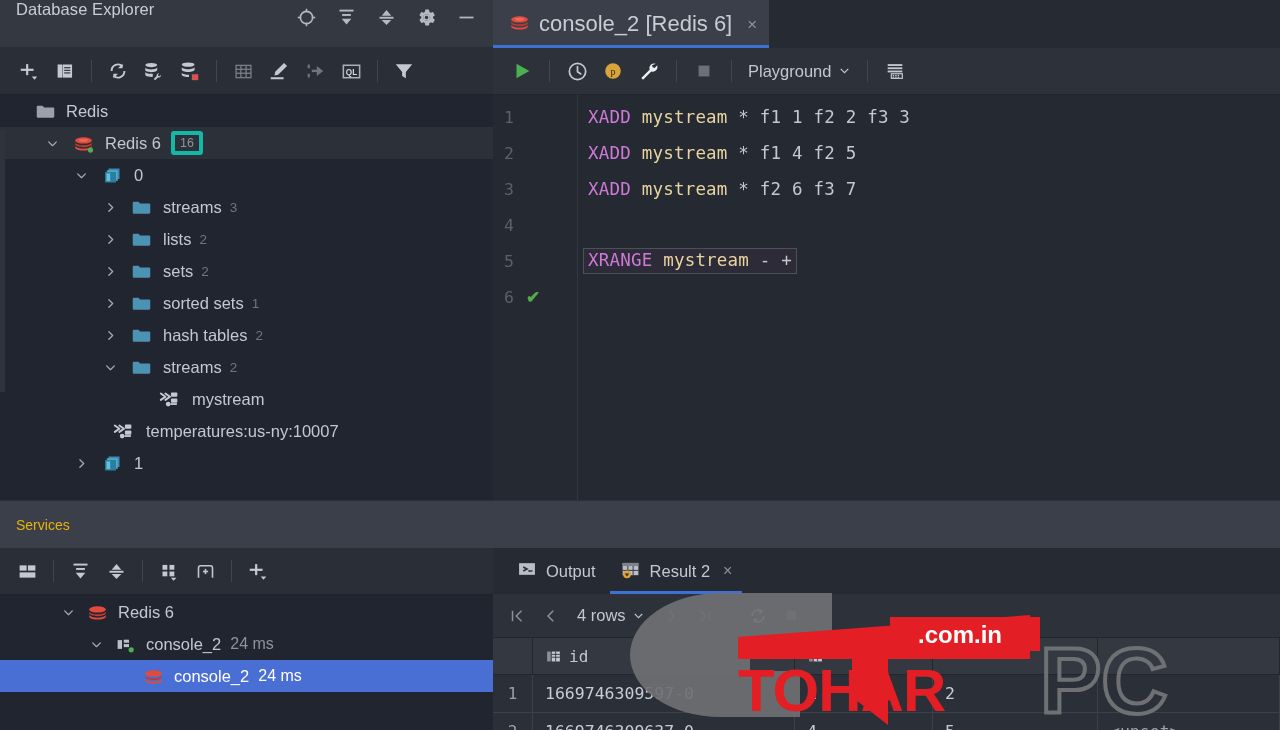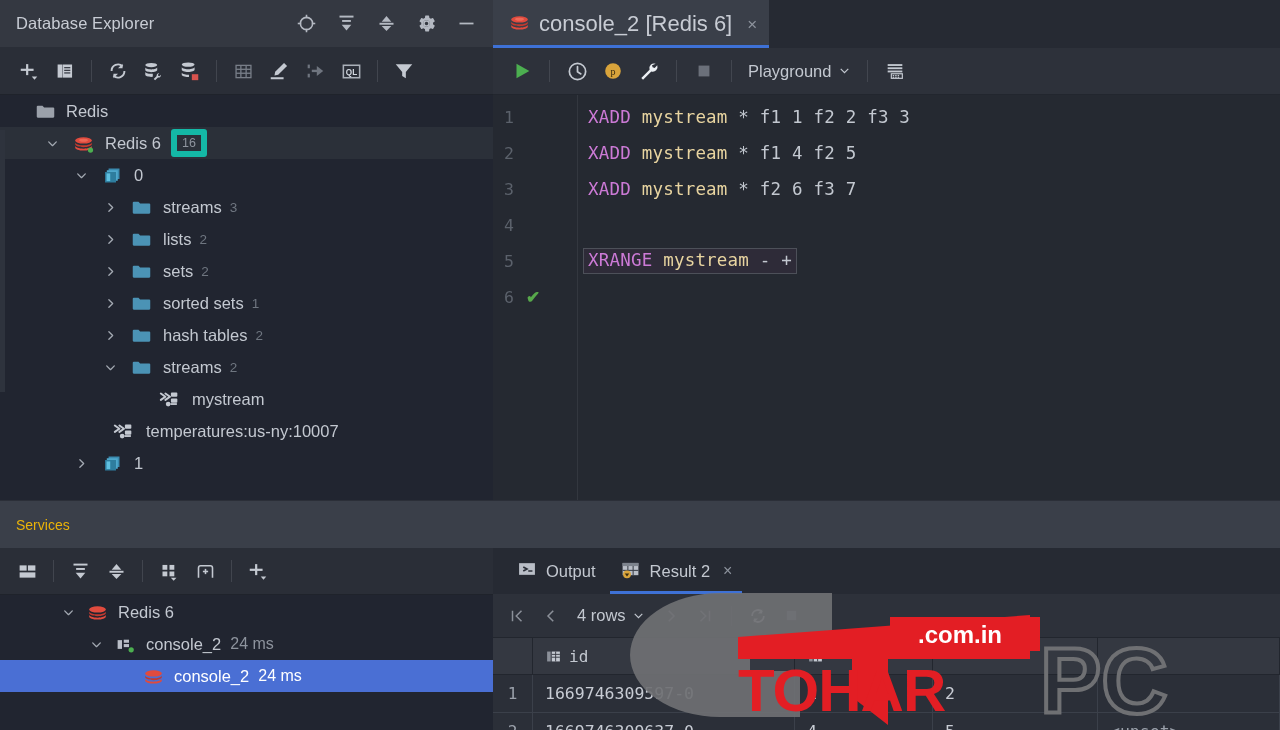--- a/index.html
+++ b/index.html
@@ -10,41 +10,41 @@
     color:#bfc4cc;
     -webkit-font-smoothing:antialiased;
   }
   #app{position:relative;width:1280px;height:730px;}
 
   
   .top-area{position:absolute;left:0;top:0;width:1280px;height:500px;}
 
   
   .dbx{position:absolute;left:0;top:0;width:493px;height:500px;background:#212530;}
-  .dbx-header{height:48px;background:#343841;display:flex;align-items:center;padding-left:16px;
+  .dbx-header{height:48px;background:#343841;display:flex;align-items:flex-start;padding-left:16px;
               border-bottom:1px solid #2a2e37;}
   .dbx-title{font-size:16.5px;color:#c8ccd4;letter-spacing:.1px;}
   .dbx-header-icons{margin-left:auto;display:flex;align-items:center;gap:6px;padding-right:10px;}
   .hicon{width:34px;height:34px;display:flex;align-items:center;justify-content:center;cursor:pointer;border-radius:3px;}
 
   .dbx-toolbar{height:47px;background:#2a2e37;display:flex;align-items:center;padding-left:12px;gap:2px;
                border-bottom:1px solid #1f232b;}
   .tb-btn{width:34px;height:34px;display:flex;align-items:center;justify-content:center;cursor:pointer;border-radius:3px;position:relative;}
   .tb-sep{width:1px;height:22px;background:#41454e;margin:0 7px;}
 
   .tree{position:absolute;left:0;top:95px;right:0;bottom:0;background:#212530;overflow:hidden;}
   .tr{height:32px;display:flex;align-items:center;white-space:nowrap;font-size:16.5px;color:#c3c8d0;cursor:pointer;}
   .tr.root{background:#212530;}
   .tr.sel{background:#2b3039;}
   .tr .arrow{width:20px;display:flex;align-items:center;justify-content:center;color:#9aa0aa;font-size:12px;}
   .tr .arrow.empty{visibility:hidden;}
   .tr .ico{width:26px;display:flex;align-items:center;justify-content:center;flex:0 0 26px;}
   .tr .lbl{padding-left:2px;}
   .tr .cnt{color:#6f7680;font-size:13.5px;margin-left:8px;}
-  .badge{display:inline-block;margin-left:10px;border:6px solid #14b8a6;border-radius:3px;
+  .badge{display:inline-block;margin-left:10px;border:4px solid #14b8a6;border-radius:3px;
          padding:0px 5px;font-size:12.5px;color:#8e949e;line-height:16px;}
 
   .left-strip{position:absolute;left:0;top:130px;width:5px;height:262px;background:#2e333d;}
 
   
   .editor-pane{position:absolute;left:493px;top:0;width:787px;height:500px;background:#262a33;}
   .tabbar{height:48px;background:#262a33;display:flex;align-items:flex-end;}
   .tab{height:48px;display:flex;align-items:center;padding:0 12px 0 16px;background:#3a3f49;
        position:relative;cursor:pointer;gap:9px;}
   .tab .tlabel{font-size:22px;color:#c8ccd4;text-align:right;}

